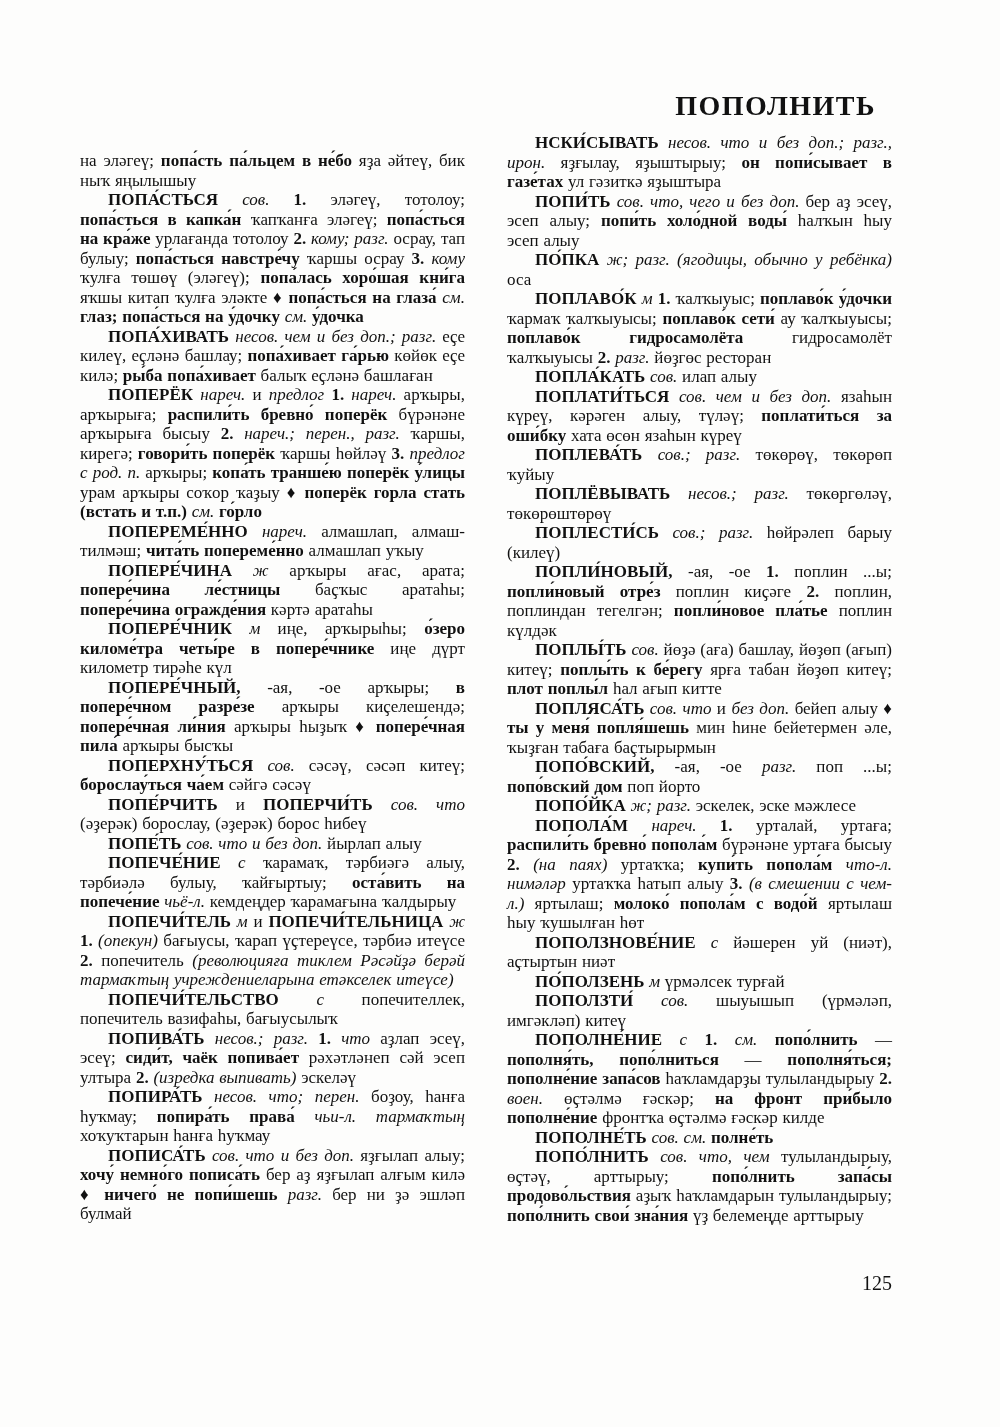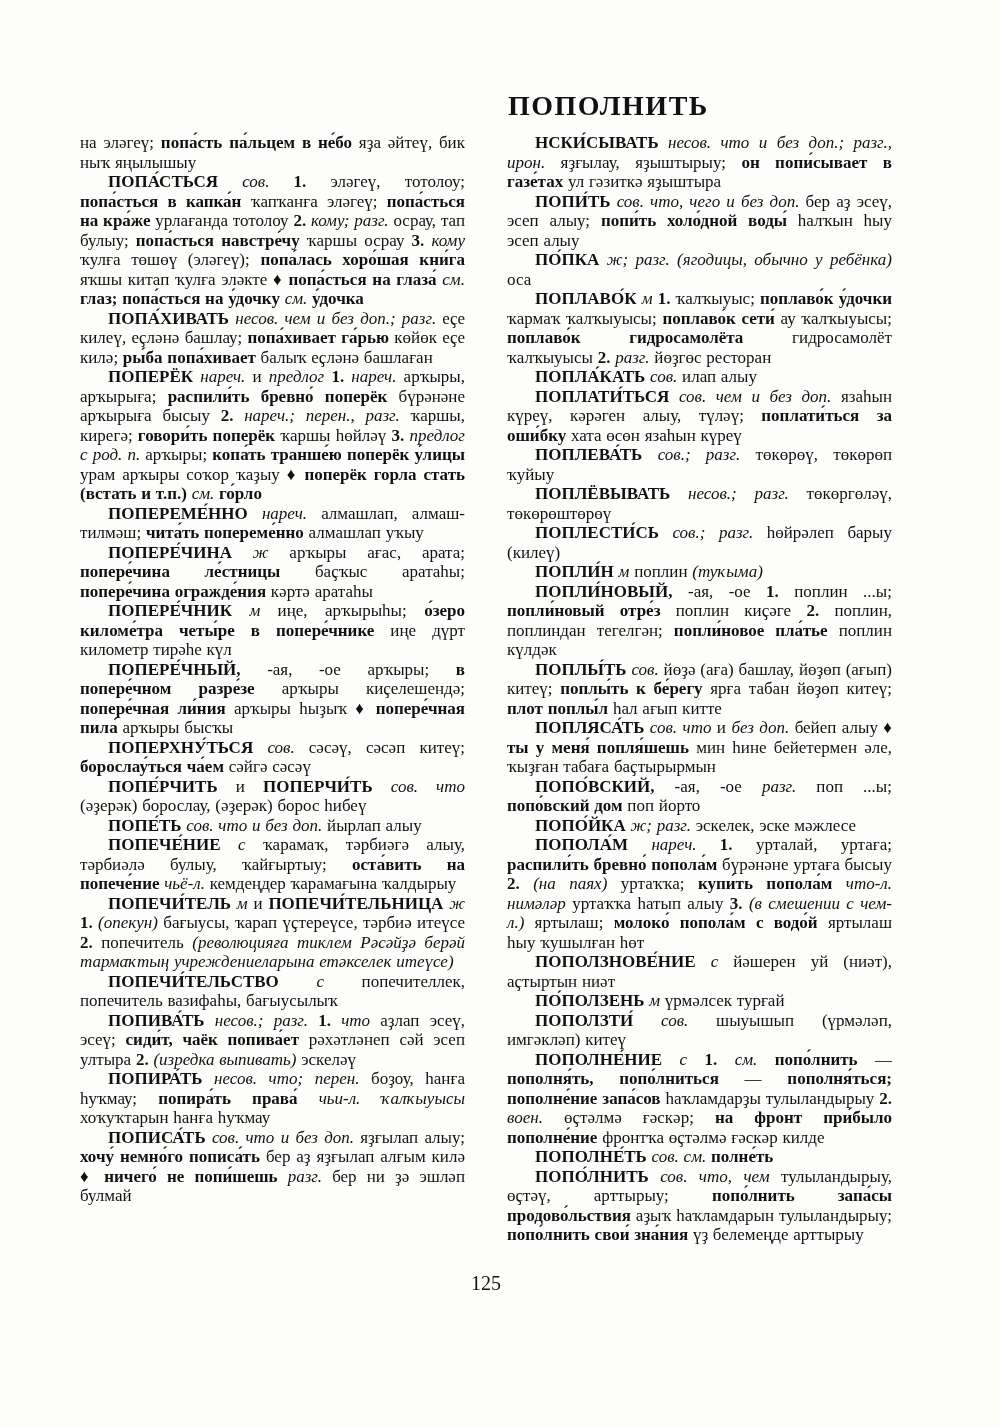--- a/index.html
+++ b/index.html
@@ -3,37 +3,37 @@
 <meta charset="utf-8">
 <style>
   html,body{margin:0;padding:0;background:#e8e8e8;}
   .page{
     position:relative;width:1000px;height:1427px;background:#fdfdfc;
     font-family:"Liberation Serif","DejaVu Serif",serif;color:#111;
     margin:0 auto;overflow:hidden;
   }
   .running-head{
     position:absolute;top:90px;left:508px;width:368px;
-    text-align:left;font-weight:bold;font-size:28px;letter-spacing:1.5px;
+    text-align:right;font-weight:bold;font-size:28px;letter-spacing:1.5px;
   }
   .columns{
     position:absolute;top:133px;left:80px;width:812px;
     display:flex;gap:42px;
   }
   .column{width:385px;}
   .entry{
     margin:0;padding:0;text-indent:28px;text-align:justify;
     font-size:17px;line-height:19.5px;word-spacing:0.5px;
   }
-  .entry.no-indent{text-indent:0;}
+  .entry.no-indent{text-indent:0;margin-top:18px;}
   .b{font-weight:bold;}
   .i{font-style:italic;}
   .page-number{
     position:absolute;top:1272px;left:80px;width:812px;
-    text-align:center;font-size:20px;
+    text-align:right;font-size:20px;
   }
 </style>
 </head>
 <body>
 
 <div class="page">
   <div class="running-head">ПОПОЛНИТЬ</div>
 
   <div class="columns">
     <div class="column">
@@ -45,34 +45,33 @@
         <p class="entry"><span class="b">ПОПЕРЕ́ЧИНА </span><span class="i">ж </span><span class="">арҡыры ағас, арата; </span><span class="b">попере́чина ле́стницы </span><span class="">баҫҡыс аратаһы; </span><span class="b">попере́чина огражде́ния </span><span class="">кәртә аратаһы</span></p>
         <p class="entry"><span class="b">ПОПЕРЕ́ЧНИК </span><span class="i">м </span><span class="">иңе, арҡырыһы; </span><span class="b">о́зеро киломе́тра четы́ре в попере́чнике </span><span class="">иңе дүрт километр тирәһе күл</span></p>
         <p class="entry"><span class="b">ПОПЕРЕ́ЧНЫЙ, </span><span class="">-ая, -ое арҡыры; </span><span class="b">в попере́чном разре́зе </span><span class="">арҡыры киҫелешендә; </span><span class="b">попере́чная ли́ния </span><span class="">арҡыры һыҙыҡ ♦ </span><span class="b">попере́чная пила́ </span><span class="">арҡыры бысҡы</span></p>
         <p class="entry"><span class="b">ПОПЕРХНУ́ТЬСЯ </span><span class="i">сов. </span><span class="">сәсәү, сәсәп китеү; </span><span class="b">борослау́ться ча́ем </span><span class="">сәйгә сәсәү</span></p>
         <p class="entry"><span class="b">ПОПЕ́РЧИТЬ </span><span class="">и </span><span class="b">ПОПЕРЧИ́ТЬ </span><span class="i">сов. что </span><span class="">(әҙерәк) борослау, (әҙерәк) борос һибеү</span></p>
         <p class="entry"><span class="b">ПОПЕ́ТЬ </span><span class="i">сов. что и без доп. </span><span class="">йырлап алыу</span></p>
         <p class="entry"><span class="b">ПОПЕЧЕ́НИЕ </span><span class="i">с </span><span class="">ҡарамаҡ, тәрбиәгә алыу, тәрбиәлә булыу, ҡайғыртыу; </span><span class="b">оста́вить на попече́ние </span><span class="i">чьё-л. </span><span class="">кемдеңдер ҡарамағына ҡалдырыу</span></p>
         <p class="entry"><span class="b">ПОПЕЧИ́ТЕЛЬ </span><span class="i">м </span><span class="">и </span><span class="b">ПОПЕЧИ́ТЕЛЬНИЦА </span><span class="i">ж </span><span class="b">1. </span><span class="i">(опекун) </span><span class="">бағыусы, ҡарап үҫтереүсе, тәрбиә итеүсе </span><span class="b">2. </span><span class="">попечитель </span><span class="i">(революцияға тиклем Рәсәйҙә берәй тармаҡтың учреждениеларына етәкселек итеүсе)</span></p>
         <p class="entry"><span class="b">ПОПЕЧИ́ТЕЛЬСТВО </span><span class="i">с </span><span class="">попечителлек, попечитель вазифаһы, бағыусылыҡ</span></p>
         <p class="entry"><span class="b">ПОПИВА́ТЬ </span><span class="i">несов.; разг. </span><span class="b">1. </span><span class="i">что </span><span class="">аҙлап эсеү, эсеү; </span><span class="b">сиди́т, чаёк попива́ет </span><span class="">рәхәтләнеп сәй эсеп ултыра </span><span class="b">2. </span><span class="i">(изредка выпивать) </span><span class="">эскеләү</span></p>
-        <p class="entry"><span class="b">ПОПИРА́ТЬ </span><span class="i">несов. что; перен. </span><span class="">боҙоу, һанға һуҡмау; </span><span class="b">попира́ть права́ </span><span class="i">чьи-л. ҡалҡыуысы </span><span class="">хоҡуҡтарын һанға һуҡмау</span></p>
+        <p class="entry"><span class="b">ПОПИРА́ТЬ </span><span class="i">несов. что; перен. </span><span class="">боҙоу, һанға һуҡмау; </span><span class="b">попира́ть права́ </span><span class="i">чьи-л. тармаҡтың </span><span class="">хоҡуҡтарын һанға һуҡмау</span></p>
         <p class="entry"><span class="b">ПОПИСА́ТЬ </span><span class="i">сов. что и без доп. </span><span class="">яҙғылап алыу; </span><span class="b">хочу́ немно́го пописа́ть </span><span class="">бер аҙ яҙғылап алғым килә ♦ </span><span class="b">ничего́ не попи́шешь </span><span class="i">разг. </span><span class="">бер ни ҙә эшләп булмай</span></p>
       </div>
     <div class="column">
         <p class="entry"><span class="b">НСКИ́СЫВАТЬ </span><span class="i">несов. что и без доп.; разг., ирон. </span><span class="">яҙғылау, яҙыштырыу; </span><span class="b">он попи́сывает в газе́тах </span><span class="">ул гәзиткә яҙыштыра</span></p>
         <p class="entry"><span class="b">ПОПИ́ТЬ </span><span class="i">сов. что, чего и без доп. </span><span class="">бер аҙ эсеү, эсеп алыу; </span><span class="b">попи́ть холо́дной воды́ </span><span class="">һалҡын һыу эсеп алыу</span></p>
         <p class="entry"><span class="b">ПО́ПКА </span><span class="i">ж; разг. (ягодицы, обычно у ребёнка) </span><span class="">оса</span></p>
         <p class="entry"><span class="b">ПОПЛАВО́К </span><span class="i">м </span><span class="b">1. </span><span class="">ҡалҡыуыс; </span><span class="b">поплаво́к у́дочки </span><span class="">ҡармаҡ ҡалҡыуысы; </span><span class="b">поплаво́к сети́ </span><span class="">ау ҡалҡыуысы; </span><span class="b">поплаво́к гидросамолёта </span><span class="">гидросамолёт ҡалҡыуысы </span><span class="b">2. </span><span class="i">разг. </span><span class="">йөҙгөс ресторан</span></p>
         <p class="entry"><span class="b">ПОПЛА́КАТЬ </span><span class="i">сов. </span><span class="">илап алыу</span></p>
         <p class="entry"><span class="b">ПОПЛАТИ́ТЬСЯ </span><span class="i">сов. чем и без доп. </span><span class="">язаһын күреү, кәрәген алыу, түләү; </span><span class="b">поплати́ться за оши́бку </span><span class="">хата өсөн язаһын күреү</span></p>
         <p class="entry"><span class="b">ПОПЛЕВА́ТЬ </span><span class="i">сов.; разг. </span><span class="">төкөрөү, төкөрөп ҡуйыу</span></p>
         <p class="entry"><span class="b">ПОПЛЁВЫВАТЬ </span><span class="i">несов.; разг. </span><span class="">төкөргөләү, төкөрөштөрөү</span></p>
         <p class="entry"><span class="b">ПОПЛЕСТИ́СЬ </span><span class="i">сов.; разг. </span><span class="">һөйрәлеп барыу (килеү)</span></p>
-        <p class="entry"><span class="b">ПОПЛИ́Н </span><span class="i">м </span><span class="">поплин </span><span class="i">(туҡыма)</span></p>
         <p class="entry"><span class="b">ПОПЛИ́НОВЫЙ, </span><span class="">-ая, -ое </span><span class="b">1. </span><span class="">поплин ...ы; </span><span class="b">попли́новый отре́з </span><span class="">поплин киҫәге </span><span class="b">2. </span><span class="">поплин, поплиндан тегелгән; </span><span class="b">попли́новое пла́тье </span><span class="">поплин күлдәк</span></p>
         <p class="entry"><span class="b">ПОПЛЫ́ТЬ </span><span class="i">сов. </span><span class="">йөҙә (аға) башлау, йөҙөп (ағып) китеү; </span><span class="b">поплы́ть к бе́регу </span><span class="">ярға табан йөҙөп китеү; </span><span class="b">плот поплы́л </span><span class="">һал ағып китте</span></p>
         <p class="entry"><span class="b">ПОПЛЯСА́ТЬ </span><span class="i">сов. что </span><span class="">и </span><span class="i">без доп. </span><span class="">бейеп алыу ♦ </span><span class="b">ты у меня́ попля́шешь </span><span class="">мин һине бейетермен әле, ҡыҙған табаға баҫтырырмын</span></p>
         <p class="entry"><span class="b">ПОПО́ВСКИЙ, </span><span class="">-ая, -ое </span><span class="i">разг. </span><span class="">поп ...ы; </span><span class="b">попо́вский дом </span><span class="">поп йорто</span></p>
         <p class="entry"><span class="b">ПОПО́ЙКА </span><span class="i">ж; разг. </span><span class="">эскелек, эске мәжлесе</span></p>
         <p class="entry"><span class="b">ПОПОЛА́М </span><span class="i">нареч. </span><span class="b">1. </span><span class="">урталай, уртаға; </span><span class="b">распили́ть бревно́ попола́м </span><span class="">бүрәнәне уртаға бысыу </span><span class="b">2. </span><span class="i">(на паях) </span><span class="">уртаҡҡа; </span><span class="b">купи́ть попола́м </span><span class="i">что-л. нимәләр </span><span class="">уртаҡҡа һатып алыу </span><span class="b">3. </span><span class="i">(в смешении с чем-л.) </span><span class="">яртылаш; </span><span class="b">молоко́ попола́м с водо́й </span><span class="">яртылаш һыу ҡушылған һөт</span></p>
         <p class="entry"><span class="b">ПОПОЛЗНОВЕ́НИЕ </span><span class="i">с </span><span class="">йәшерен уй (ниәт), аҫтыртын ниәт</span></p>
         <p class="entry"><span class="b">ПО́ПОЛЗЕНЬ </span><span class="i">м </span><span class="">үрмәлсек турғай</span></p>
         <p class="entry"><span class="b">ПОПОЛЗТИ́ </span><span class="i">сов. </span><span class="">шыуышып (үрмәләп, имгәкләп) китеү</span></p>
         <p class="entry"><span class="b">ПОПОЛНЕ́НИЕ </span><span class="i">с </span><span class="b">1. </span><span class="i">см. </span><span class="b">попо́лнить </span><span class="">— </span><span class="b">пополня́ть, попо́лниться </span><span class="">— </span><span class="b">пополня́ться; пополне́ние запа́сов </span><span class="">һаҡламдарҙы тулыландырыу </span><span class="b">2. </span><span class="i">воен. </span><span class="">өҫтәлмә ғәскәр; </span><span class="b">на фронт при́было пополне́ние </span><span class="">фронтҡа өҫтәлмә ғәскәр килде</span></p>

